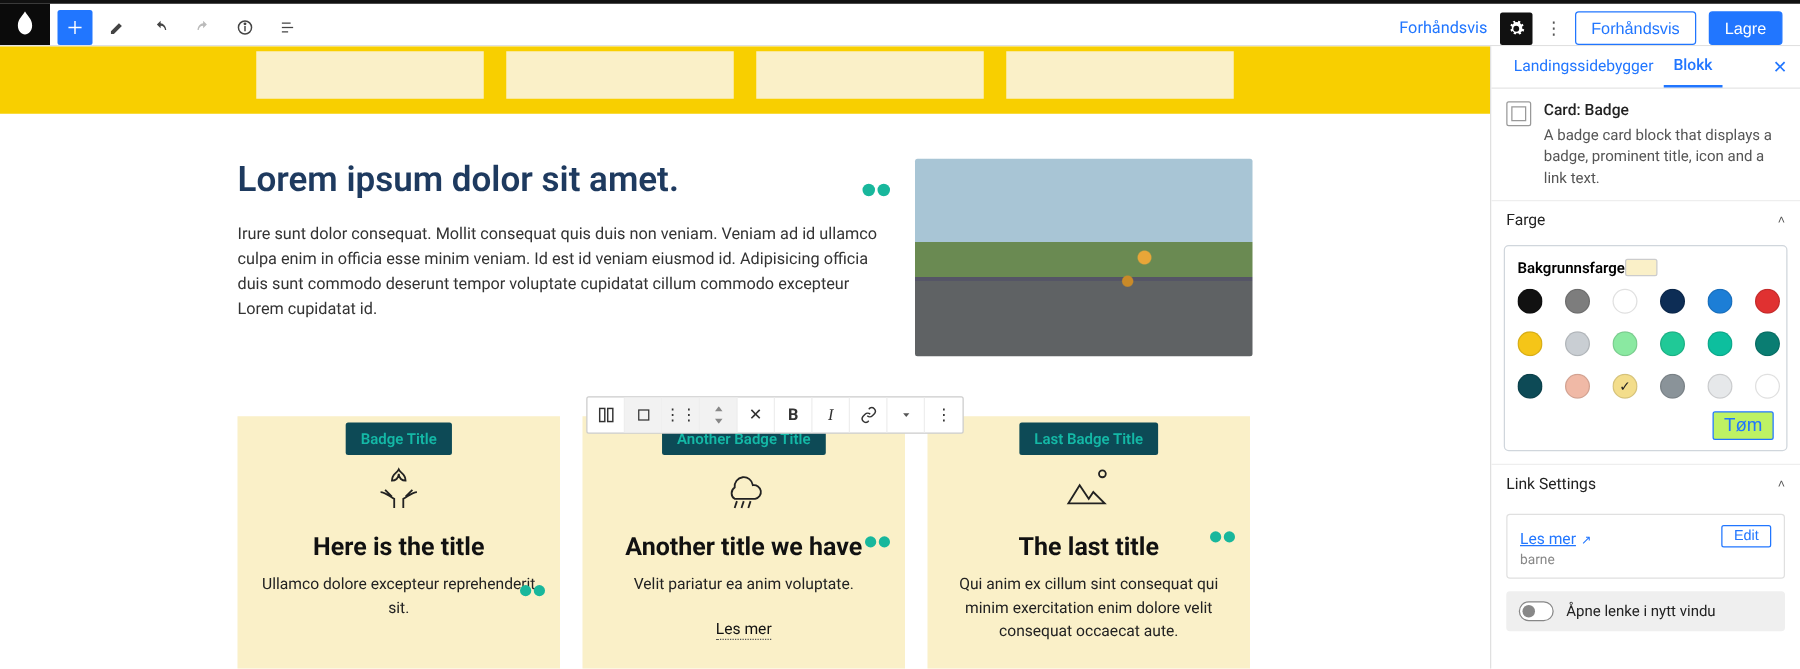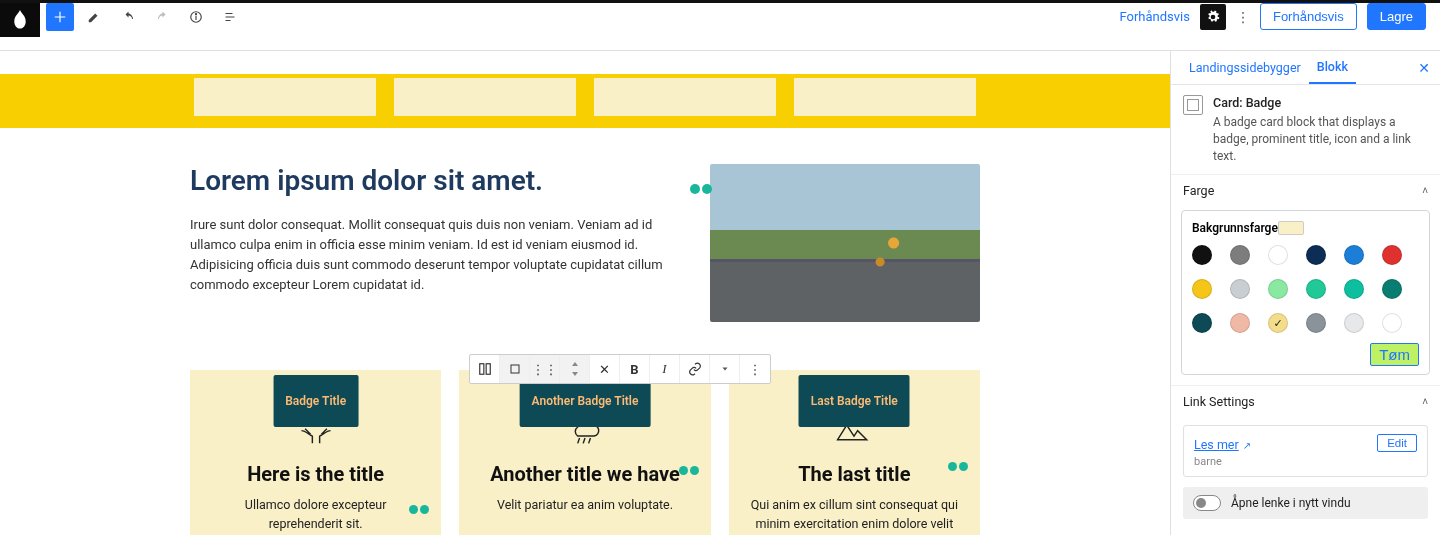--- a/index.html
+++ b/index.html
@@ -1,38 +1,38 @@
 <!DOCTYPE html>
 <html><head>
 <meta charset="utf-8">
 <style>
 * { box-sizing: border-box; margin: 0; padding: 0; }
 html, body { width: 1440px; height: 535px; font-family: -apple-system, BlinkMacSystemFont, "Segoe UI", Roboto, Arial, sans-serif; overflow: hidden; background: #fff; }
 body { border-top: 3px solid #111; }
 
 
-.topbar { display: flex; align-items: flex-start; height: 48px; border-bottom: 1px solid #e0e0e0; }
+.topbar { display: flex; align-items: flex-end; height: 34px; border-bottom: 1px solid #e0e0e0; }
 .brand { width: 40px; height: 34px; background: #0b0b0b; display:flex; align-items:center; justify-content:center; }
 .brand svg { fill: #fff; }
 .tool-row { display:flex; align-items:center; gap: 6px; padding-left: 6px; }
 .tool-btn { width: 28px; height: 28px; display:flex; align-items:center; justify-content:center; border-radius: 2px; cursor:pointer; color:#444; }
 .tool-btn.primary { background:#2176ff; color:#fff; border-radius:2px; }
 .tool-btn.muted { color:#bbb; }
 .topbar-right { margin-left:auto; display:flex; align-items:center; gap:10px; padding-right:14px; }
 .toplink { color:#2176ff; font-size:13px; cursor:pointer; }
 .gear-btn { width:26px; height:26px; background:#111; color:#fff; display:flex; align-items:center; justify-content:center; border-radius:2px; cursor:pointer;}
 .kebab { width:14px; text-align:center; color:#555; cursor:pointer; font-size:14px; }
 .btn { font-size:13px; padding:5px 12px; border-radius:3px; cursor:pointer; border:1px solid #2176ff; }
 .btn.outline { background:#fff; color:#2176ff; }
 .btn.solid { background:#2176ff; color:#fff; border-color:#2176ff; }
 
 
 .workspace { display:flex; height:calc(535px - 37px); }
-.canvas { flex:1; overflow:hidden; position:relative;margin-top:23px; }
-.inspector { width:270px; border-left:1px solid #e0e0e0; background:#fff; overflow-y:auto; }
+.canvas { flex:1; overflow:hidden; position:relative; }
+.inspector { width:248px; border-left:1px solid #e0e0e0; background:#fff; overflow-y:auto; }
 
 
 .band-yellow { background:#f8cf00; height:54px; display:flex; justify-content:center; gap:18px; padding-top:0; }
 .band-yellow .ghost-card { width:182px; height:38px; background:#faf0c8; margin-top:4px; }
 
 .intro-row { display:flex; gap:30px; padding: 36px 190px 0 190px; position:relative; }
 .intro-text { flex:1; max-width:540px; }
 .intro-text h2 { font-size:28px; font-weight:600; color:#1e3a5f; margin-bottom:18px; }
 .intro-text p { font-size:13px; line-height:1.55; color:#333; }
 .intro-img { width:270px; height:158px; border-radius:2px; overflow:hidden; background:linear-gradient(#a8c5d5 0 42%, #6a8a52 42% 60%, #556 60% 62%, #5f6264 62% 100%); position:relative; }
@@ -47,21 +47,21 @@
 .float-tb { position:absolute; left:469px; top:280px; display:flex; background:#fff; border:1px solid #ccc; border-radius:2px; height:30px; z-index:5; }
 .float-tb .cell { width:30px; height:28px; display:flex; align-items:center; justify-content:center; border-right:1px solid #eee; color:#333; cursor:pointer; font-size:13px; }
 .float-tb .cell:last-child { border-right:none; }
 .float-tb .cell.sel { background:#f2f2f2; }
 .float-tb .cell b { font-weight:700; }
 .float-tb .cell i { font-style:italic; font-family:Georgia,serif; }
 
 
 .cards-row { display:flex; gap:18px; padding: 48px 190px 0 190px; }
 .card { width:258px; background:#faf0c8; position:relative; text-align:center; padding: 36px 18px 24px 18px; }
-.card .badge { position:absolute; top:5px; left:50%; transform:translateX(-50%); background:#0d4a56; color:#fdba74; font-size:12px; font-weight:600; padding:19px 12px; border-radius:2px; white-space:nowrap; }
+.card .badge { position:absolute; top:5px; left:50%; transform:translateX(-50%); background:#0d4a56; color:#14b8a6; font-size:12px; font-weight:600; padding:6px 12px; border-radius:2px; white-space:nowrap; }
 .card .card-icon { height:42px; display:flex; align-items:center; justify-content:center; margin-bottom:14px; }
 .card .card-icon svg { stroke:#222; fill:none; stroke-width:1.6; }
 .card h3 { font-size:20px; font-weight:700; color:#111; margin-bottom:10px;text-align:center; }
 .card p { font-size:12.5px; line-height:1.5; color:#222; }
 .card .readmore { display:inline-block; margin-top:18px; font-size:12.5px; color:#111; border-bottom:1px dotted #555; cursor:pointer; }
 .card .dots-inside { position:absolute; display:flex; gap:2px; }
 .card .dots-inside span{ width:9px;height:9px;border-radius:50%;background:#18b79c;display:inline-block;}
 .cards-row .card:nth-child(1) .dots-inside { right:12px; bottom:62px;}
 .cards-row .card:nth-child(2) .dots-inside { right:12px; top:96px;}
 .cards-row .card:nth-child(3) .dots-inside { right:12px; top:92px;}

